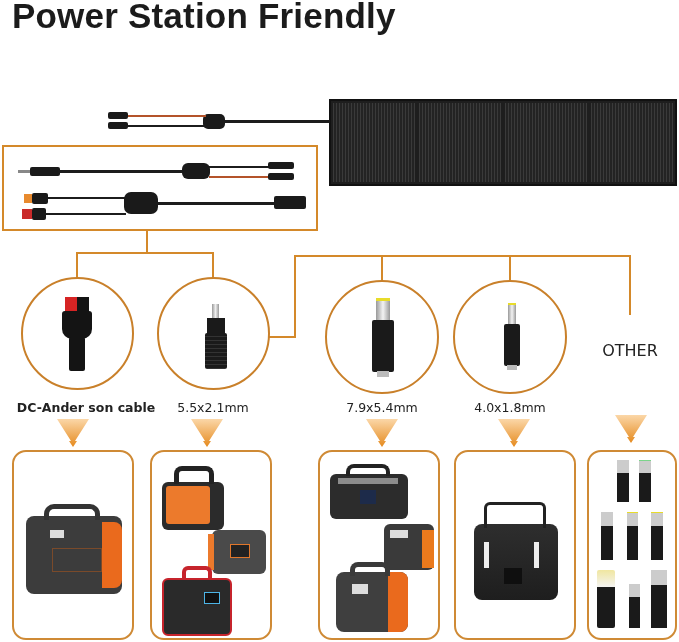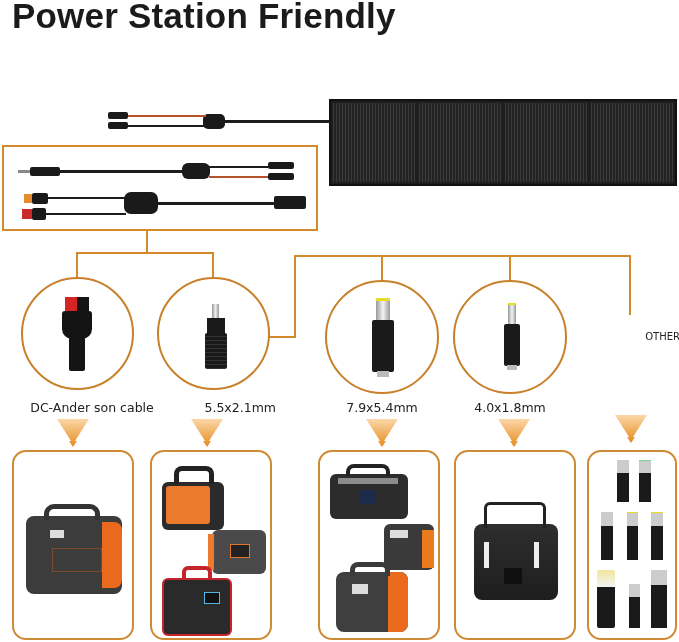--- a/index.html
+++ b/index.html
@@ -103,25 +103,25 @@
 </div>
 <div class="abs circle" style="left:453px; top:280px; width:114px; height:114px;">
   <div class="abs" style="left:48px; top:21px; width:18px; height:72px;">
     <div class="abs" style="left:5px; top:0; width:8px; height:2px; background:#e8dc2a;"></div>
     <div class="abs" style="left:5px; top:2px; width:8px; height:20px; background:linear-gradient(90deg,#999,#f3f3f3,#999);"></div>
     <div class="abs" style="left:1px; top:21px; width:16px; height:42px; background:#1a1a1a; border-radius:2px;"></div>
     <div class="abs" style="left:4px; top:62px; width:10px; height:5px; background:#bbb;"></div>
   </div>
 </div>
 
-<div class="abs label" style="left:16px; top:400px; width:152px;">DC-Ander son cable</div>
-<div class="abs label" style="left:150px; top:400px; width:126px;text-align:right;">5.5x2.1mm</div>
+<div class="abs label" style="left:10px; top:400px; width:152px;font-weight:bold;">DC-Ander son cable</div>
+<div class="abs label" style="left:150px; top:400px; width:126px;">5.5x2.1mm</div>
 <div class="abs label" style="left:320px; top:400px; width:124px;">7.9x5.4mm</div>
 <div class="abs label" style="left:448px; top:400px; width:124px;">4.0x1.8mm</div>
-<div class="abs label" style="left:580px; top:328px; width:100px; font-size:10px; line-height:18px;text-align:right;">
+<div class="abs label" style="left:580px; top:342px; width:100px; font-size:16px; line-height:18px;">
   <div>OTHER</div>
 </div>
 
 <svg class="abs arrow" style="left:57px; top:419px;" viewBox="0 0 32 28">
     <defs>
       <linearGradient id="ag" x1="0" y1="0" x2="0" y2="1">
         <stop offset="0" stop-color="#fbd7a8"></stop>
         <stop offset="1" stop-color="#e58a1e"></stop>
       </linearGradient>
     </defs>

